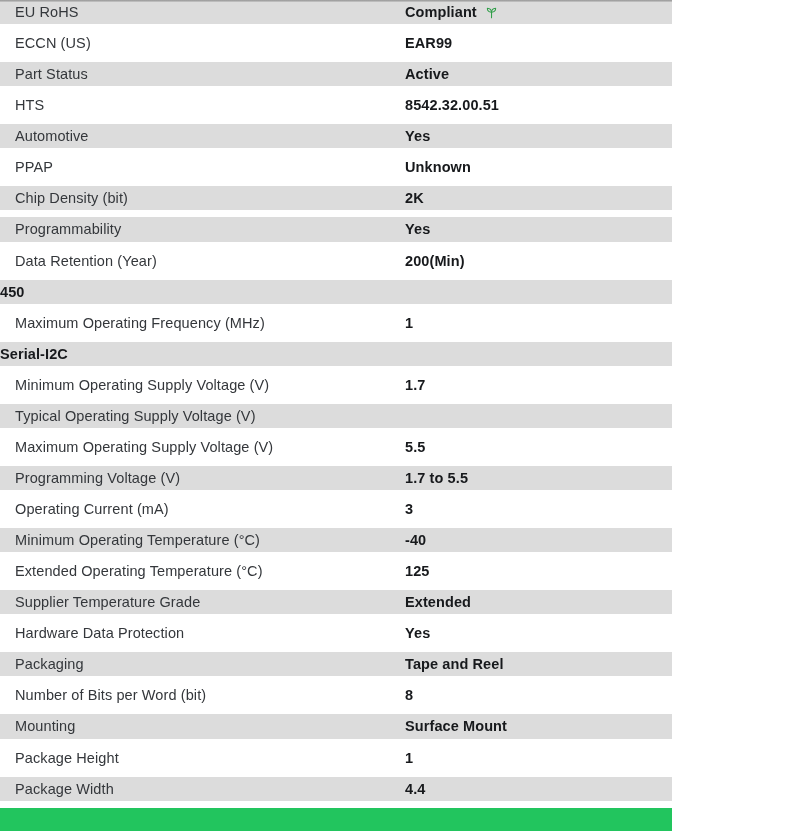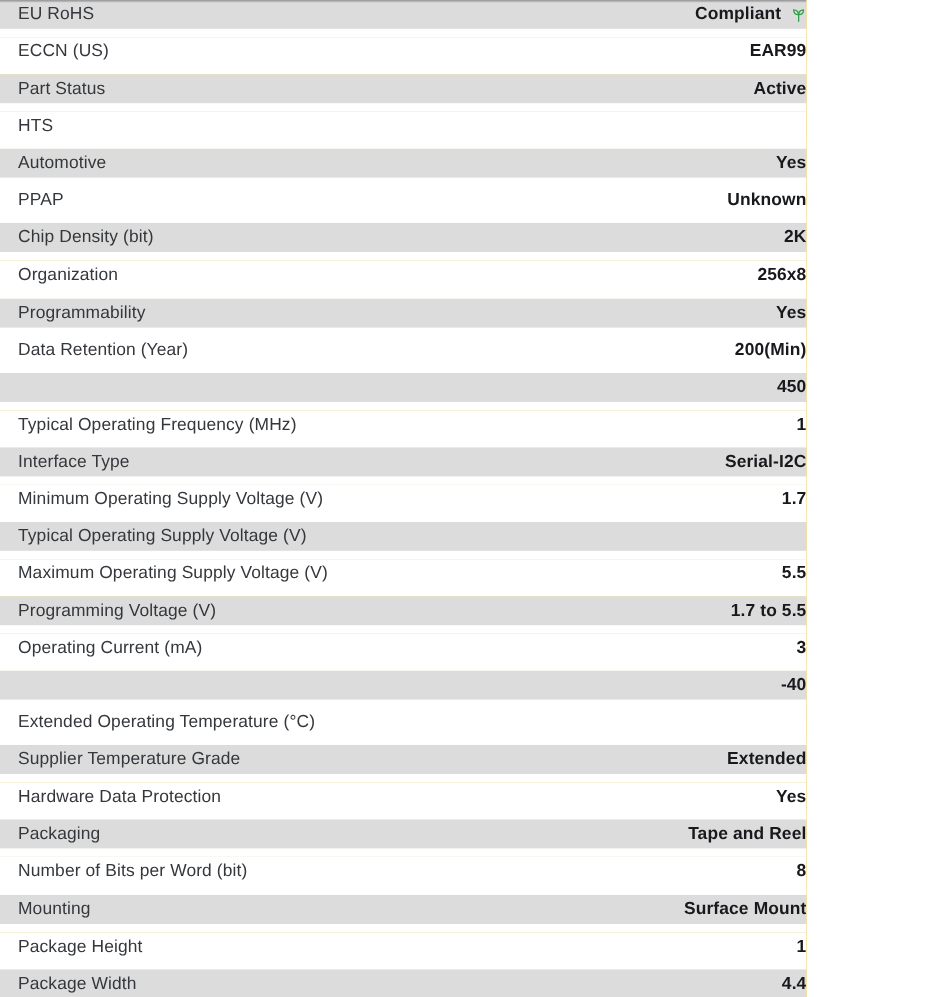--- a/index.html
+++ b/index.html
@@ -6,21 +6,21 @@
     margin: 0;
     padding: 0;
     background: #ffffff;
     font-family: "Liberation Sans", sans-serif;
   }
   .spec-table {
     position: relative;
     width: 672px;
     height: 831px;
     overflow: hidden;
-    background: #eab308;
+    background: #22c55e;
   }
   
   .spec-table::before {
     content: "";
     position: absolute;
     left: 0; top: 0;
     width: 100%;
     height: 2px;
     background: linear-gradient(#949494, #c9c9c9);
     z-index: 2;
@@ -51,21 +51,20 @@
   }
   .value {
     flex: 1 1 auto;
     display: flex;
     align-items: center;
     gap: 8px;
     font-size: 14.5px;
     font-weight: 700;
     color: #17191c;
     letter-spacing: 0.1px;
-    justify-content: flex-end;
   }
   .leaf {
     display: inline-flex;
     align-items: center;
     margin-top: 1px;
   }
 </style>
 </head>
 <body>
 
@@ -95,20 +94,24 @@
   <div class="row alt">
     <div class="cell label">Part Status</div>
     <div class="cell value">
       <span class="value-text">Active</span>
 
     </div>
   </div>
 
   <div class="row">
     <div class="cell label">HTS</div>
+    <div class="cell value">
+      <span class="value-text">8542.32.00.51</span>
+
+    </div>
   </div>
 
   <div class="row alt">
     <div class="cell label">Automotive</div>
     <div class="cell value">
       <span class="value-text">Yes</span>
 
     </div>
   </div>
 
@@ -121,27 +124,20 @@
   </div>
 
   <div class="row alt">
     <div class="cell label">Chip Density (bit)</div>
     <div class="cell value">
       <span class="value-text">2K</span>
 
     </div>
   </div>
 
-  <div class="row">
-    <div class="cell label">Organization</div>
-    <div class="cell value">
-      <span class="value-text">256x8</span>
-
-    </div>
-  </div>
 
   <div class="row alt">
     <div class="cell label">Programmability</div>
     <div class="cell value">
       <span class="value-text">Yes</span>
 
     </div>
   </div>
 
   <div class="row">
@@ -153,29 +149,28 @@
   </div>
 
   <div class="row alt">
     <div class="cell value">
       <span class="value-text">450</span>
 
     </div>
   </div>
 
   <div class="row">
-    <div class="cell label">Typical Operating Frequency (MHz)</div>
+    <div class="cell label">Maximum Operating Frequency (MHz)</div>
     <div class="cell value">
       <span class="value-text">1</span>
 
     </div>
   </div>
 
   <div class="row alt">
-    <div class="cell label">Interface Type</div>
     <div class="cell value">
       <span class="value-text">Serial-I2C</span>
 
     </div>
   </div>
 
   <div class="row">
     <div class="cell label">Minimum Operating Supply Voltage (V)</div>
     <div class="cell value">
       <span class="value-text">1.7</span>
@@ -205,28 +200,33 @@
 
   <div class="row">
     <div class="cell label">Operating Current (mA)</div>
     <div class="cell value">
       <span class="value-text">3</span>
 
     </div>
   </div>
 
   <div class="row alt">
+    <div class="cell label">Minimum Operating Temperature (°C)</div>
     <div class="cell value">
       <span class="value-text">-40</span>
 
     </div>
   </div>
 
   <div class="row">
     <div class="cell label">Extended Operating Temperature (°C)</div>
+    <div class="cell value">
+      <span class="value-text">125</span>
+
+    </div>
   </div>
 
   <div class="row alt">
     <div class="cell label">Supplier Temperature Grade</div>
     <div class="cell value">
       <span class="value-text">Extended</span>
 
     </div>
   </div>
 

